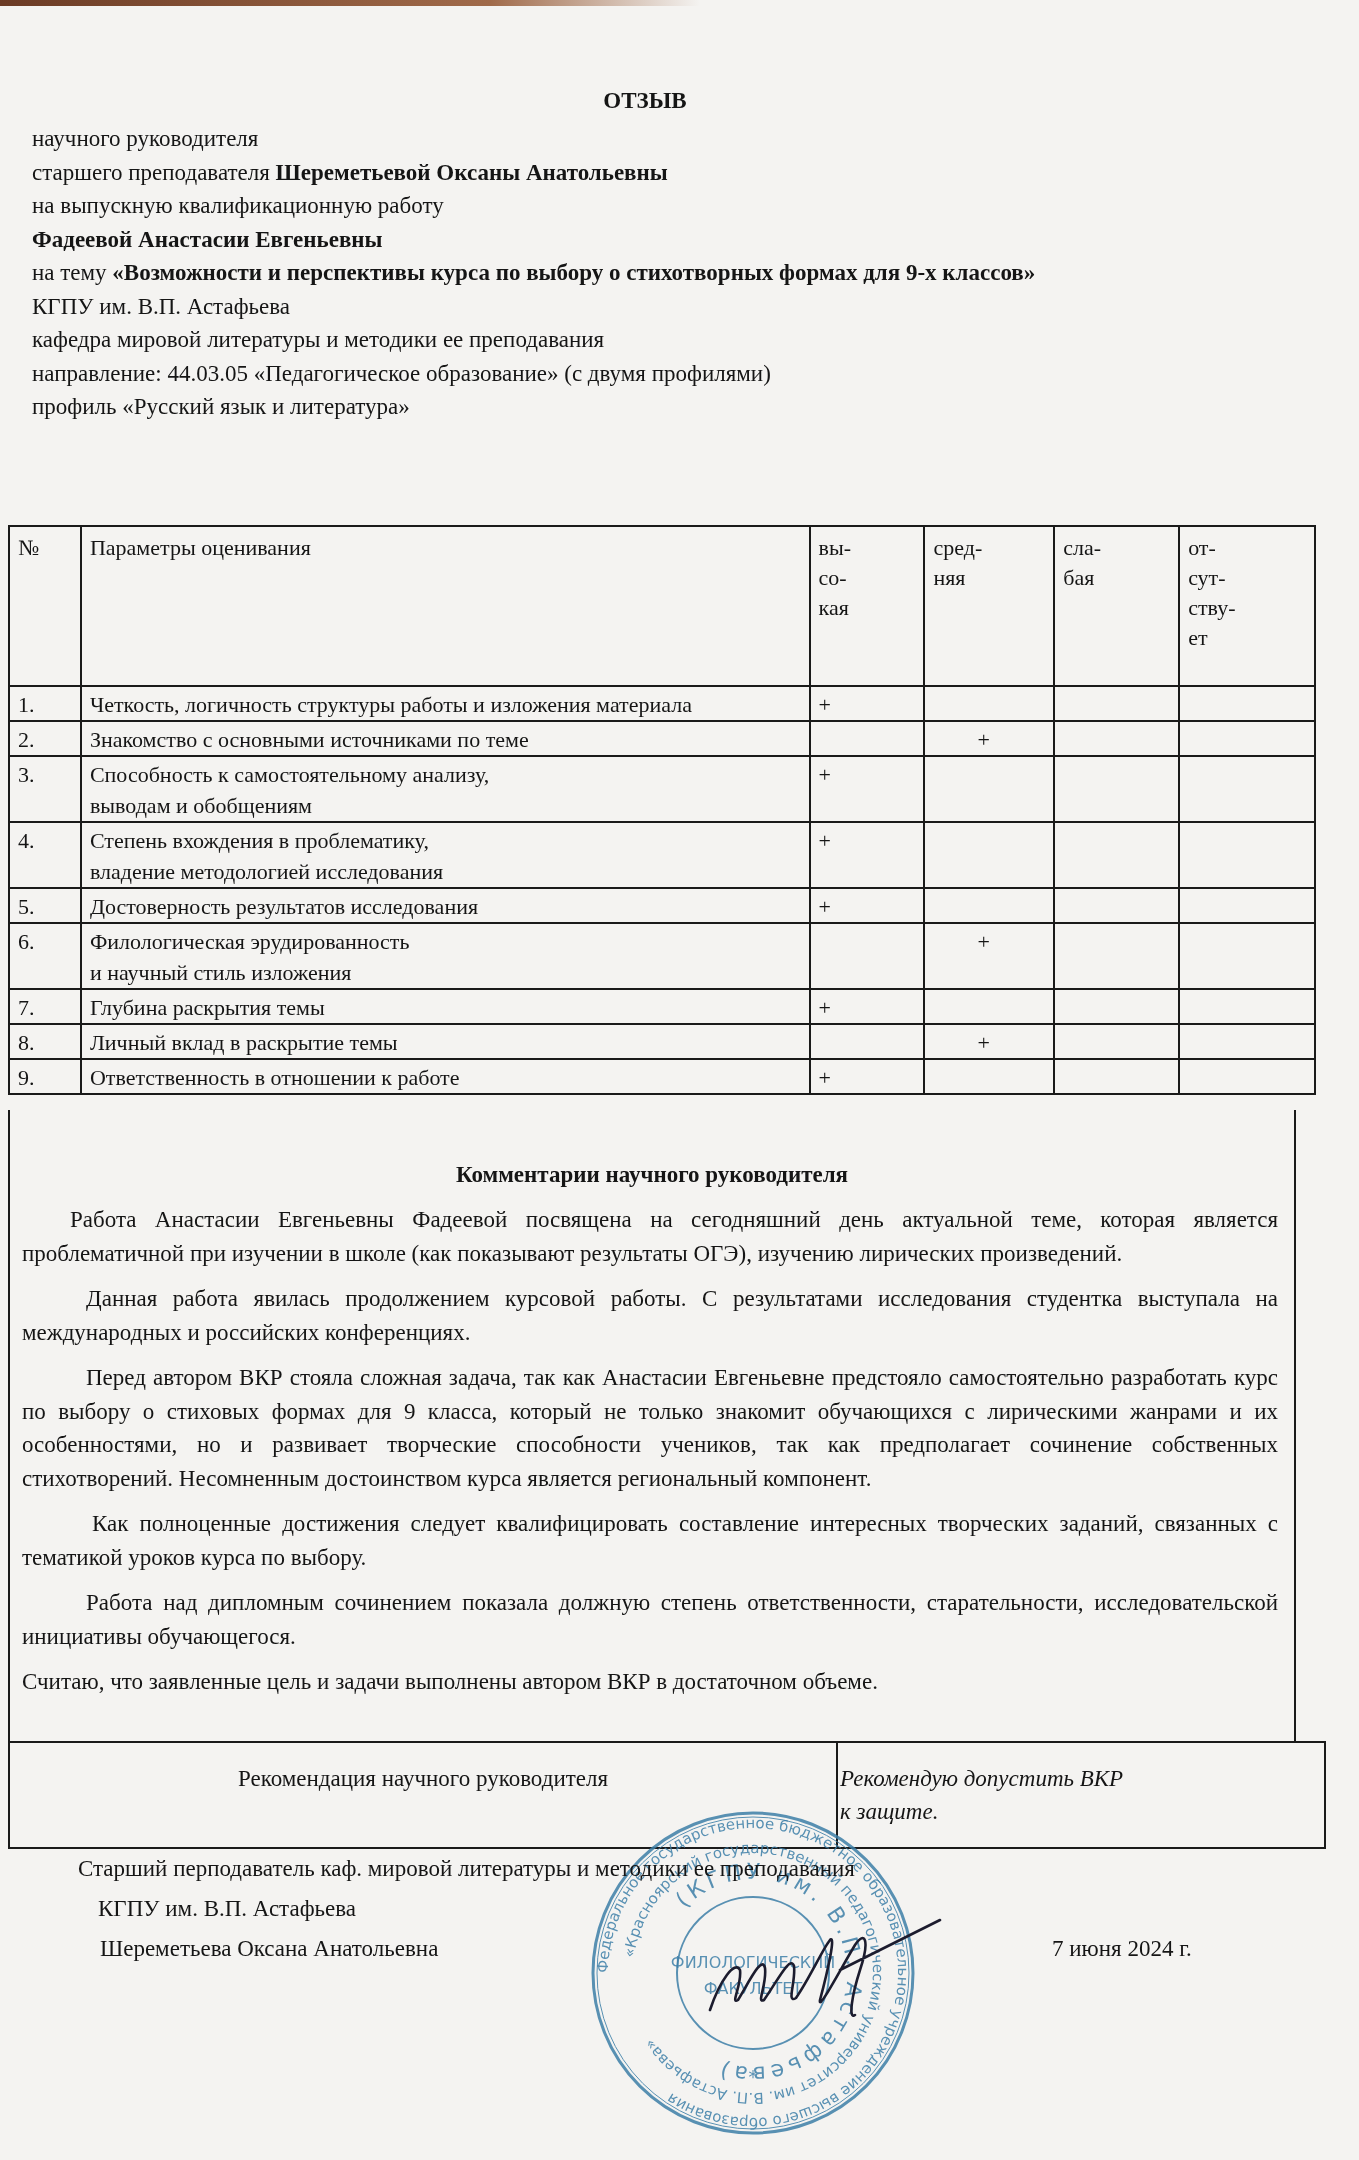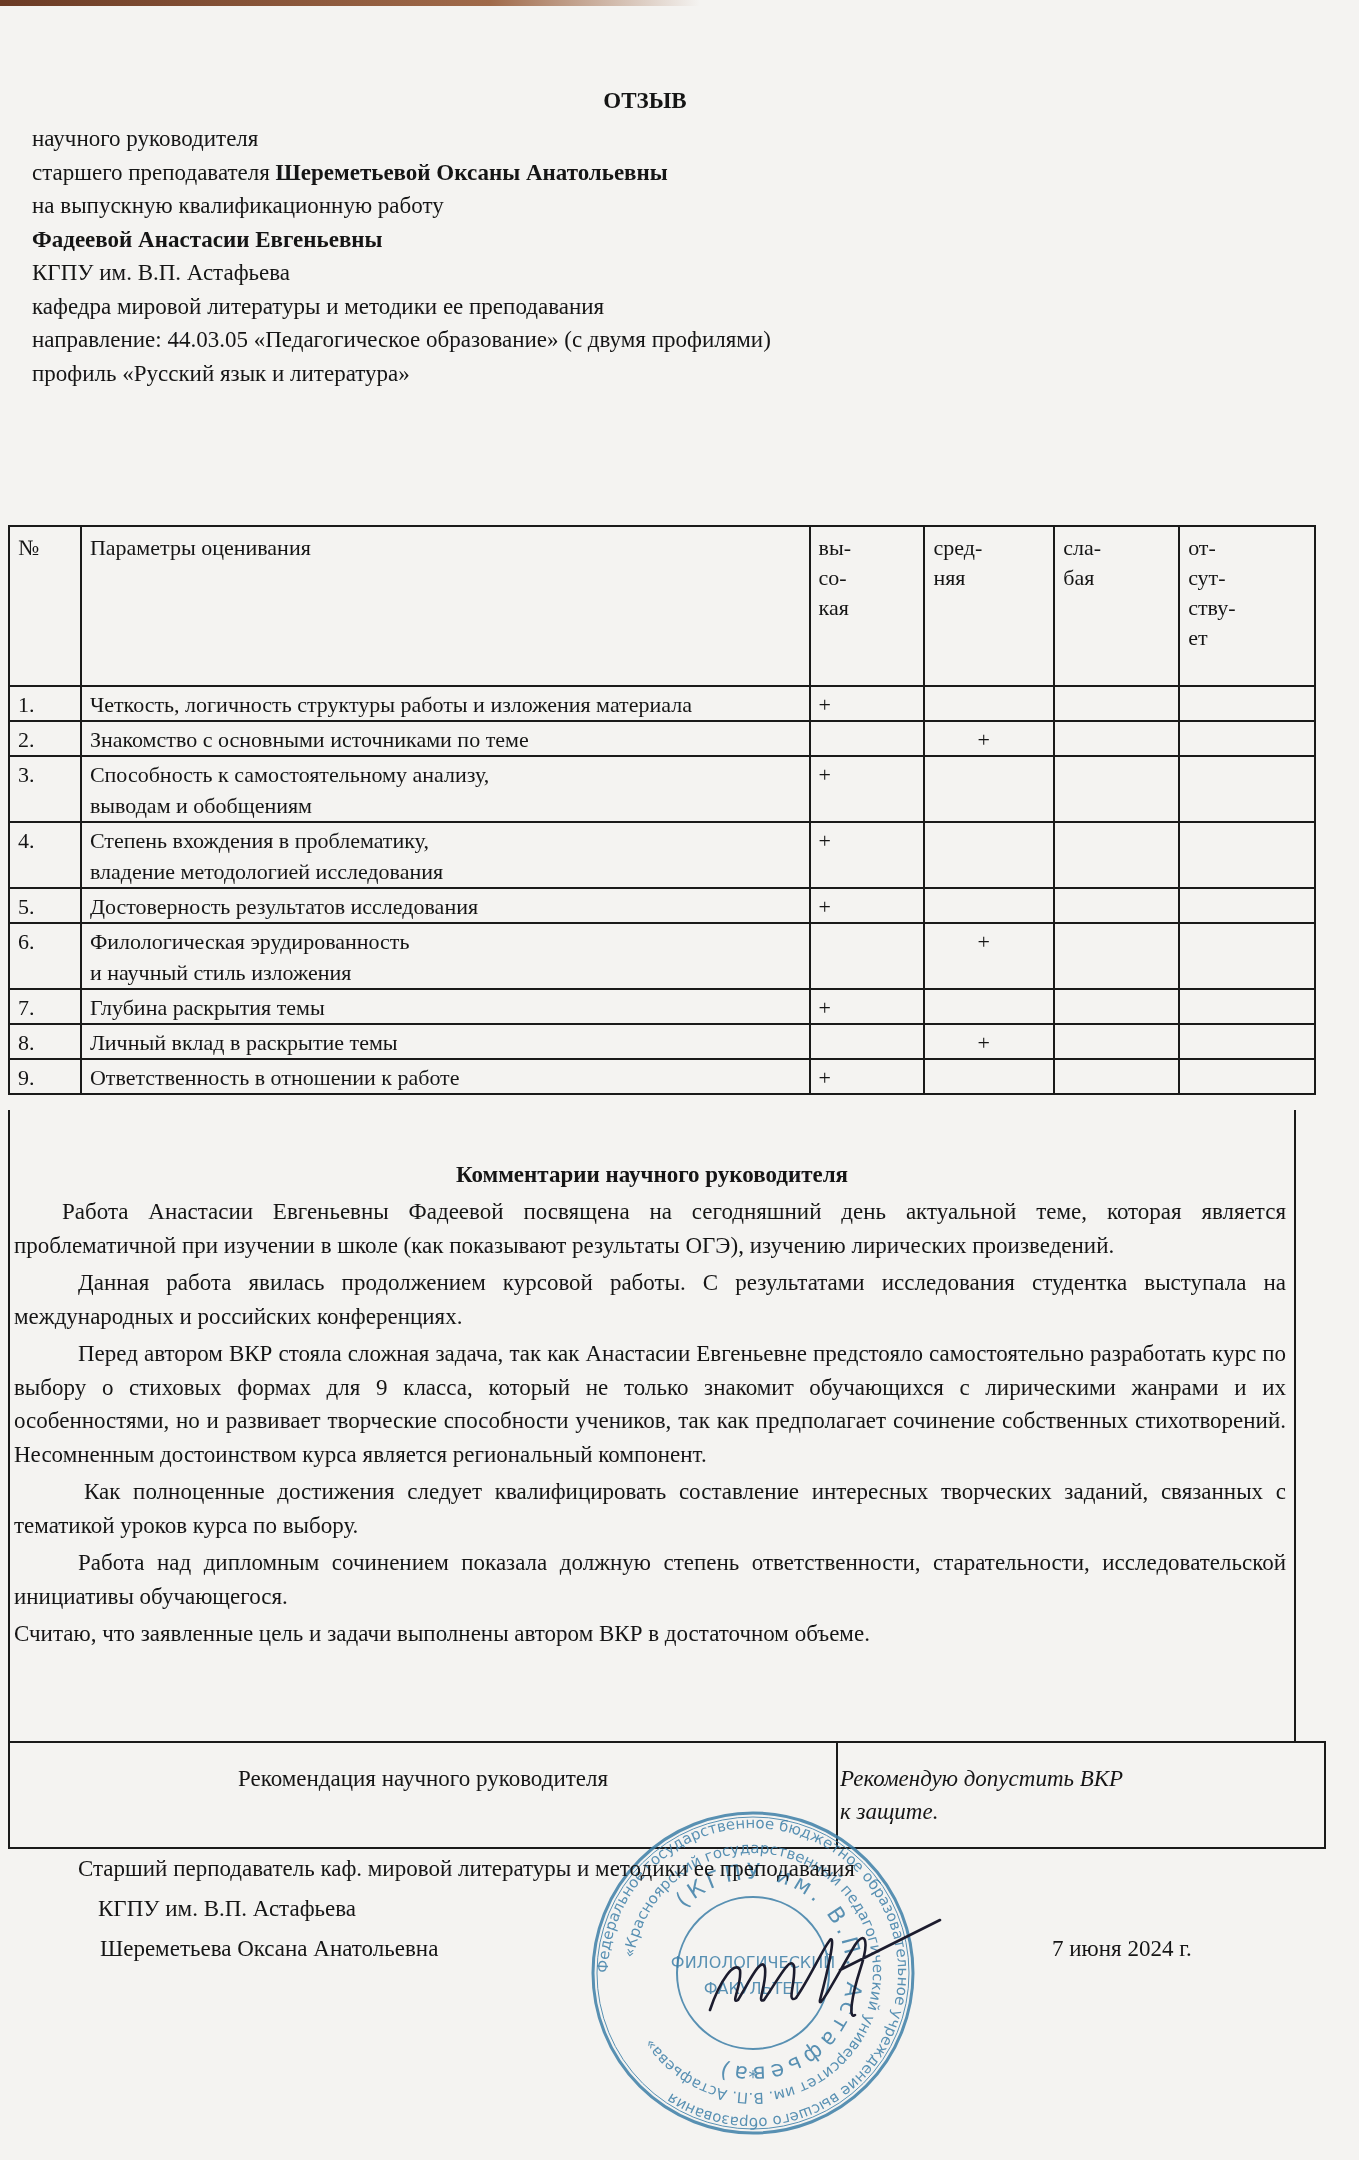--- a/index.html
+++ b/index.html
@@ -44,21 +44,21 @@
 
   
   .comments {
     position: absolute; left: 8px; top: 1110px; width: 1284px; height: 632px;
     border-left: 2px solid #1a1a1a; border-right: 2px solid #1a1a1a;
     font-size: 23px; line-height: 33.5px;
   }
   .comments h2 {
     margin: 48px 0 0 0; font-size: 23px; text-align: center; font-weight: bold; line-height: 33px;
   }
-  .comments p { margin: 4px; text-align: justify; padding-right: 4px; }
+  .comments p { margin: 12px; text-align: justify; padding-right: 4px; }
   .comments p.i1 { text-indent: 48px; }
   .comments p.i2 { text-indent: 64px; }
   .comments p.i3 { text-indent: 70px; }
   .comments p.last { text-indent: 0; }
 
   table.rec {
     position: absolute; left: 8px; top: 1741px; width: 1318px;
     border-collapse: collapse; font-size: 23px;
   }
   table.rec td { border: 2px solid #1a1a1a; vertical-align: top; line-height: 33px; padding: 19px 4px; height: 66px; }
@@ -80,20 +80,21 @@
 
 <div class="page">
 
   <div class="title">ОТЗЫВ</div>
 
   <div class="hdr">
     <div>научного руководителя</div>
     <div><span>старшего преподавателя </span><span class="b">Шереметьевой Оксаны Анатольевны</span></div>
     <div>на выпускную квалификационную работу</div>
     <div class="b">Фадеевой Анастасии Евгеньевны</div>
+    <div class="wrap"><span>на тему </span><span class="b">«Возможности и перспективы курса по выбору о стихотворных формах для 9-х классов»</span></div>
     <div>КГПУ им. В.П. Астафьева</div>
     <div>кафедра мировой литературы и методики ее преподавания</div>
     <div>направление: 44.03.05 «Педагогическое образование» (с двумя профилями)</div>
     <div>профиль «Русский язык и литература»</div>
   </div>
 
   <table class="eval">
     <colgroup>
         <col class="c-num">
         <col class="c-par">

